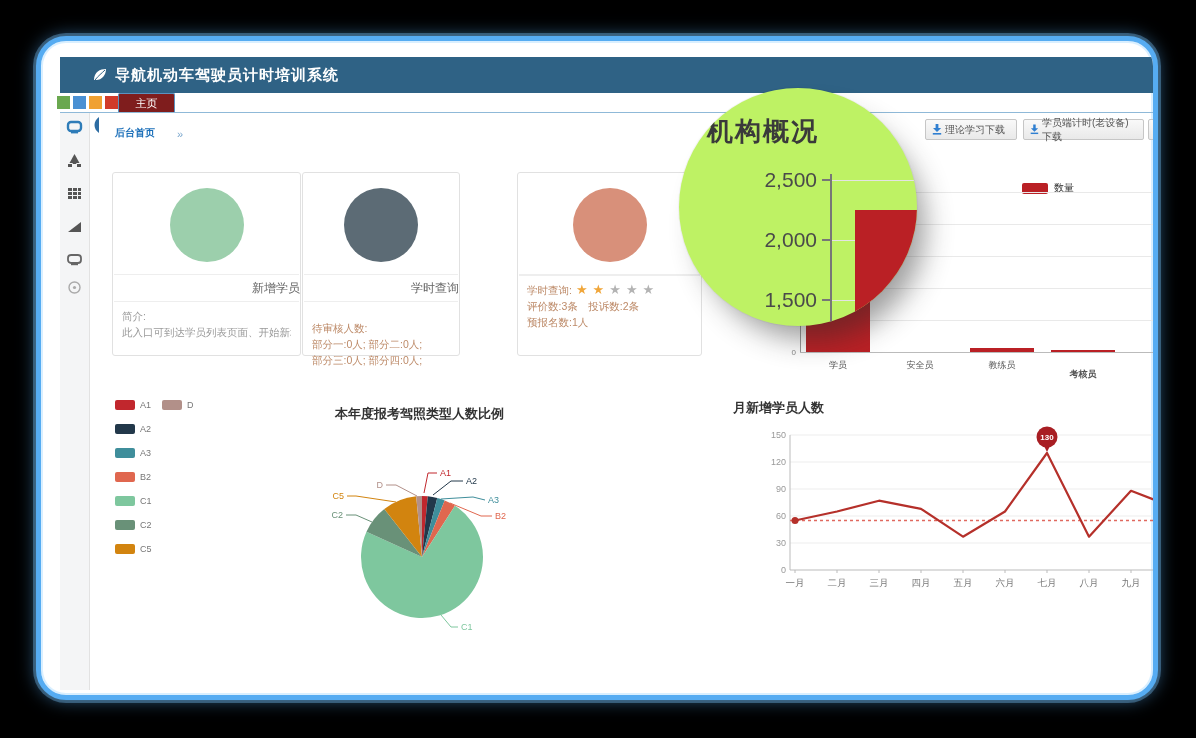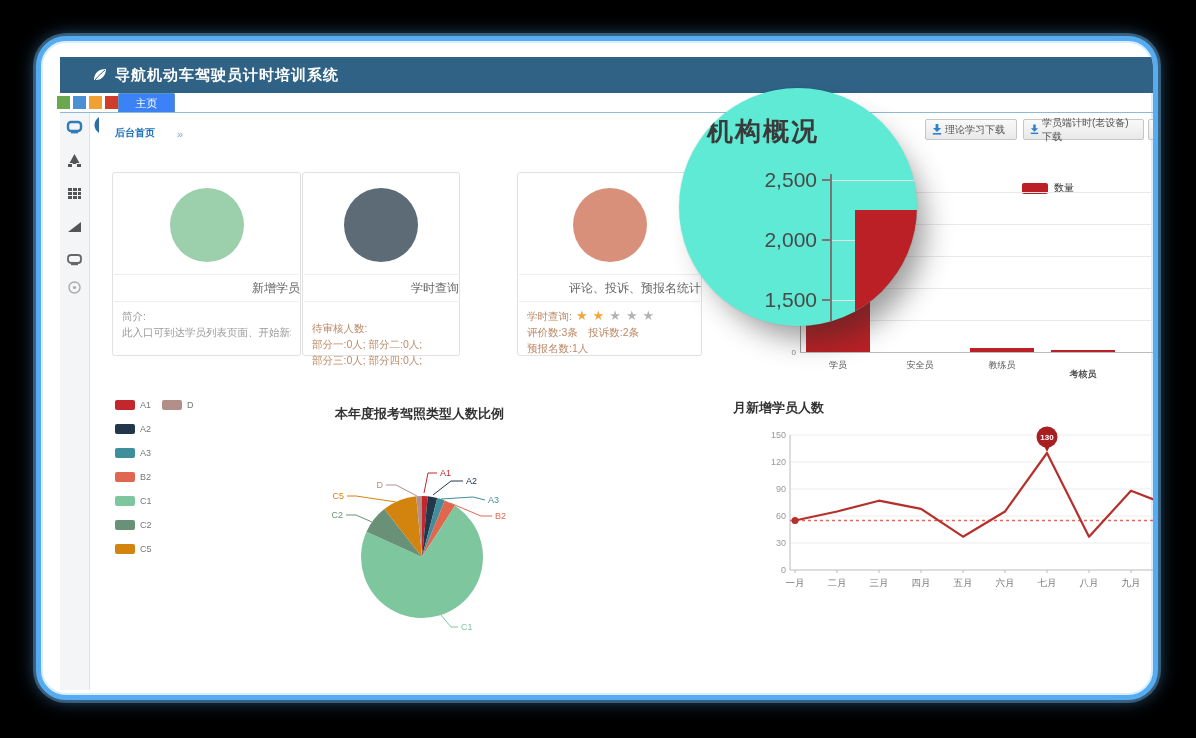--- a/index.html
+++ b/index.html
@@ -8,21 +8,21 @@
   #frame{position:absolute;left:36px;top:36px;width:1112px;height:654px;background:#fff;
     border:5px solid #56acf2;border-radius:30px;overflow:hidden;
     box-shadow:0 0 0 3px rgba(125,200,255,.35),0 0 18px rgba(86,172,242,.55),inset 0 0 0 2px #d9efff;}
   
   #app-header{left:19px;top:16px;width:1093px;height:36px;background:#2f6285;}
   #app-title{left:55px;top:9px;color:#fff;font-size:15px;font-weight:bold;letter-spacing:1px;}
   #leaf{left:31px;top:9px;}
   
   #tabstrip{left:19px;top:52px;width:1093px;height:19px;border-bottom:1px solid #8fb9d8;}
   .sq{width:13px;height:13px;top:3px;}
-  #tab-home{left:58px;top:0;width:57px;height:19px;background:#3b82f6;border:1px solid #5b92bf;border-bottom:none;
+  #tab-home{left:58px;top:0;width:57px;height:19px;background:#7f1d1d;border:1px solid #5b92bf;border-bottom:none;
     color:#fff;font-size:11px;text-align:center;line-height:18px;border-radius:2px 2px 0 0;box-sizing:border-box;}
   
   #sidebar{left:19px;top:72px;width:29px;height:577px;background:#f4f5f6;border-right:1px solid #e2e2e2;}
   .side-ico{left:6px;width:17px;height:17px;}
   #collapse-arrow{left:49px;top:75px;}
   
   #breadcrumb{left:74px;top:85px;font-size:10px;font-weight:bold;color:#1b6fb9;}
   #breadcrumb-arrow{left:136px;top:87px;font-size:11px;color:#7ba7cd;}
   
   .tb-btn{top:78px;height:21px;background:linear-gradient(#f9f9f9,#e9e9e9);border:1px solid #c6c6c6;border-radius:2px;
@@ -40,21 +40,21 @@
   
   #bar-plot{left:700px;top:135px;width:412px;height:192px;}
   .grid-h{position:absolute;height:1px;background:#e9e9e9;}
   .ybar-label{position:absolute;font-size:8px;color:#888;width:50px;text-align:right;}
   .bar{position:absolute;background:#ba2025;}
   .bar-cat{position:absolute;font-size:9px;color:#555;width:70px;text-align:center;}
   #bar-legend{left:981px;top:140px;display:flex;align-items:center;gap:6px;}
   #bar-legend-swatch{width:26px;height:11px;background:#ba2025;border-radius:2px;}
   #bar-legend-label{font-size:10px;color:#333;}
   
-  #magnifier{left:638px;top:47px;width:238px;height:238px;border-radius:50%;background:#5eead4;overflow:hidden;
+  #magnifier{left:638px;top:47px;width:238px;height:238px;border-radius:50%;background:#bef264;overflow:hidden;
     box-shadow:14px 20px 28px -6px rgba(40,40,40,.45),0 0 0 1px rgba(0,0,0,.04);z-index:5;}
   #mg-title{left:28px;top:26px;font-size:26px;font-weight:bold;color:#3a3a3a;letter-spacing:2px;}
   .mg-tick{position:absolute;width:100px;text-align:right;font-size:21px;color:#4a4a4a;left:38px;}
   .mg-grid{position:absolute;left:152px;right:0;height:1px;background:#e3e3e3;}
   .mg-tickmark{position:absolute;left:143px;width:9px;height:2px;background:#777;}
   #mg-axis{left:151px;top:86px;bottom:0;width:2px;background:#777;}
   #mg-bar{left:176px;top:122px;right:0;bottom:0;background:#ba2025;}
   
   .chart-title{font-size:13px;font-weight:bold;color:#333;}
   
@@ -161,21 +161,20 @@
         <div class="card-divider"></div>
         <div class="card-desc" style="color: rgb(189, 138, 104); margin-top: 12px;">
           <div class="card-line">待审核人数:</div>
           <div class="card-line">部分一:0人; 部分二:0人;</div>
           <div class="card-line">部分三:0人; 部分四:0人;</div>
         </div>
       </div>
       <div class="card abs" style="position: absolute; left: 476px; width: 185px;">
         <div class="card-circle" style="background: rgb(216, 144, 122);"></div>
         <div class="card-divider"></div>
-        <div class="card-title">评论、投诉、预报名统计</div>
         <div class="card-divider"></div>
         <div class="card-desc" style="color: rgb(189, 138, 104);">
           <div style="display: flex; align-items: center; gap: 4px;">
             <span>学时查询:</span>
             <span class="star-filled">★</span>
             <span class="star-filled">★</span>
             <span class="star-empty">★</span>
             <span class="star-empty">★</span>
             <span class="star-empty">★</span>
           </div>

